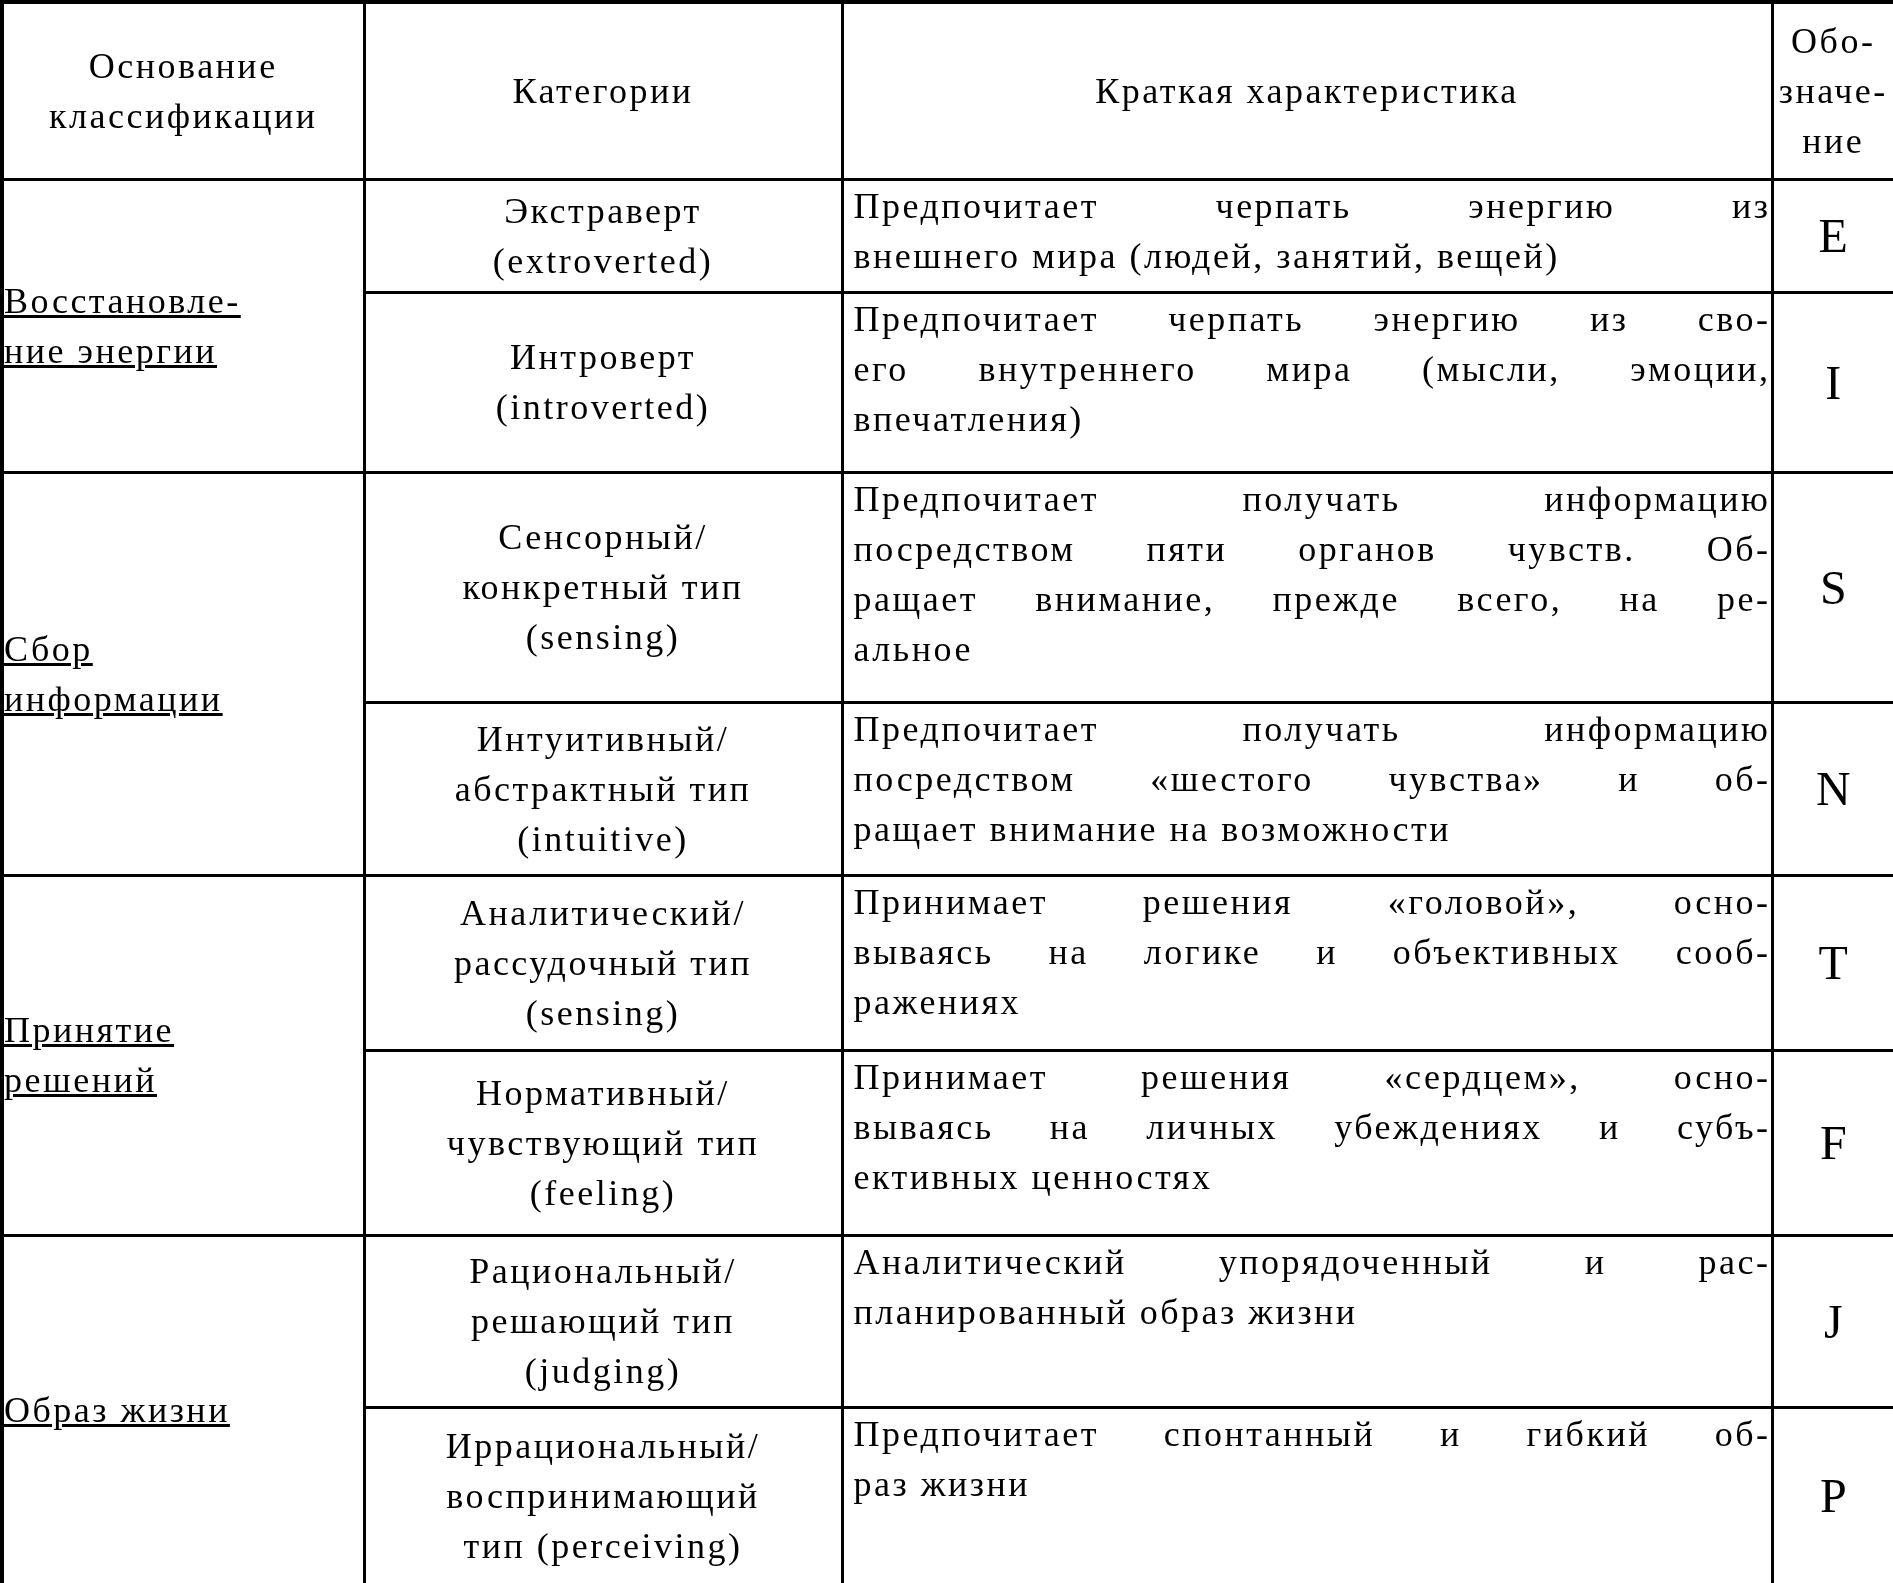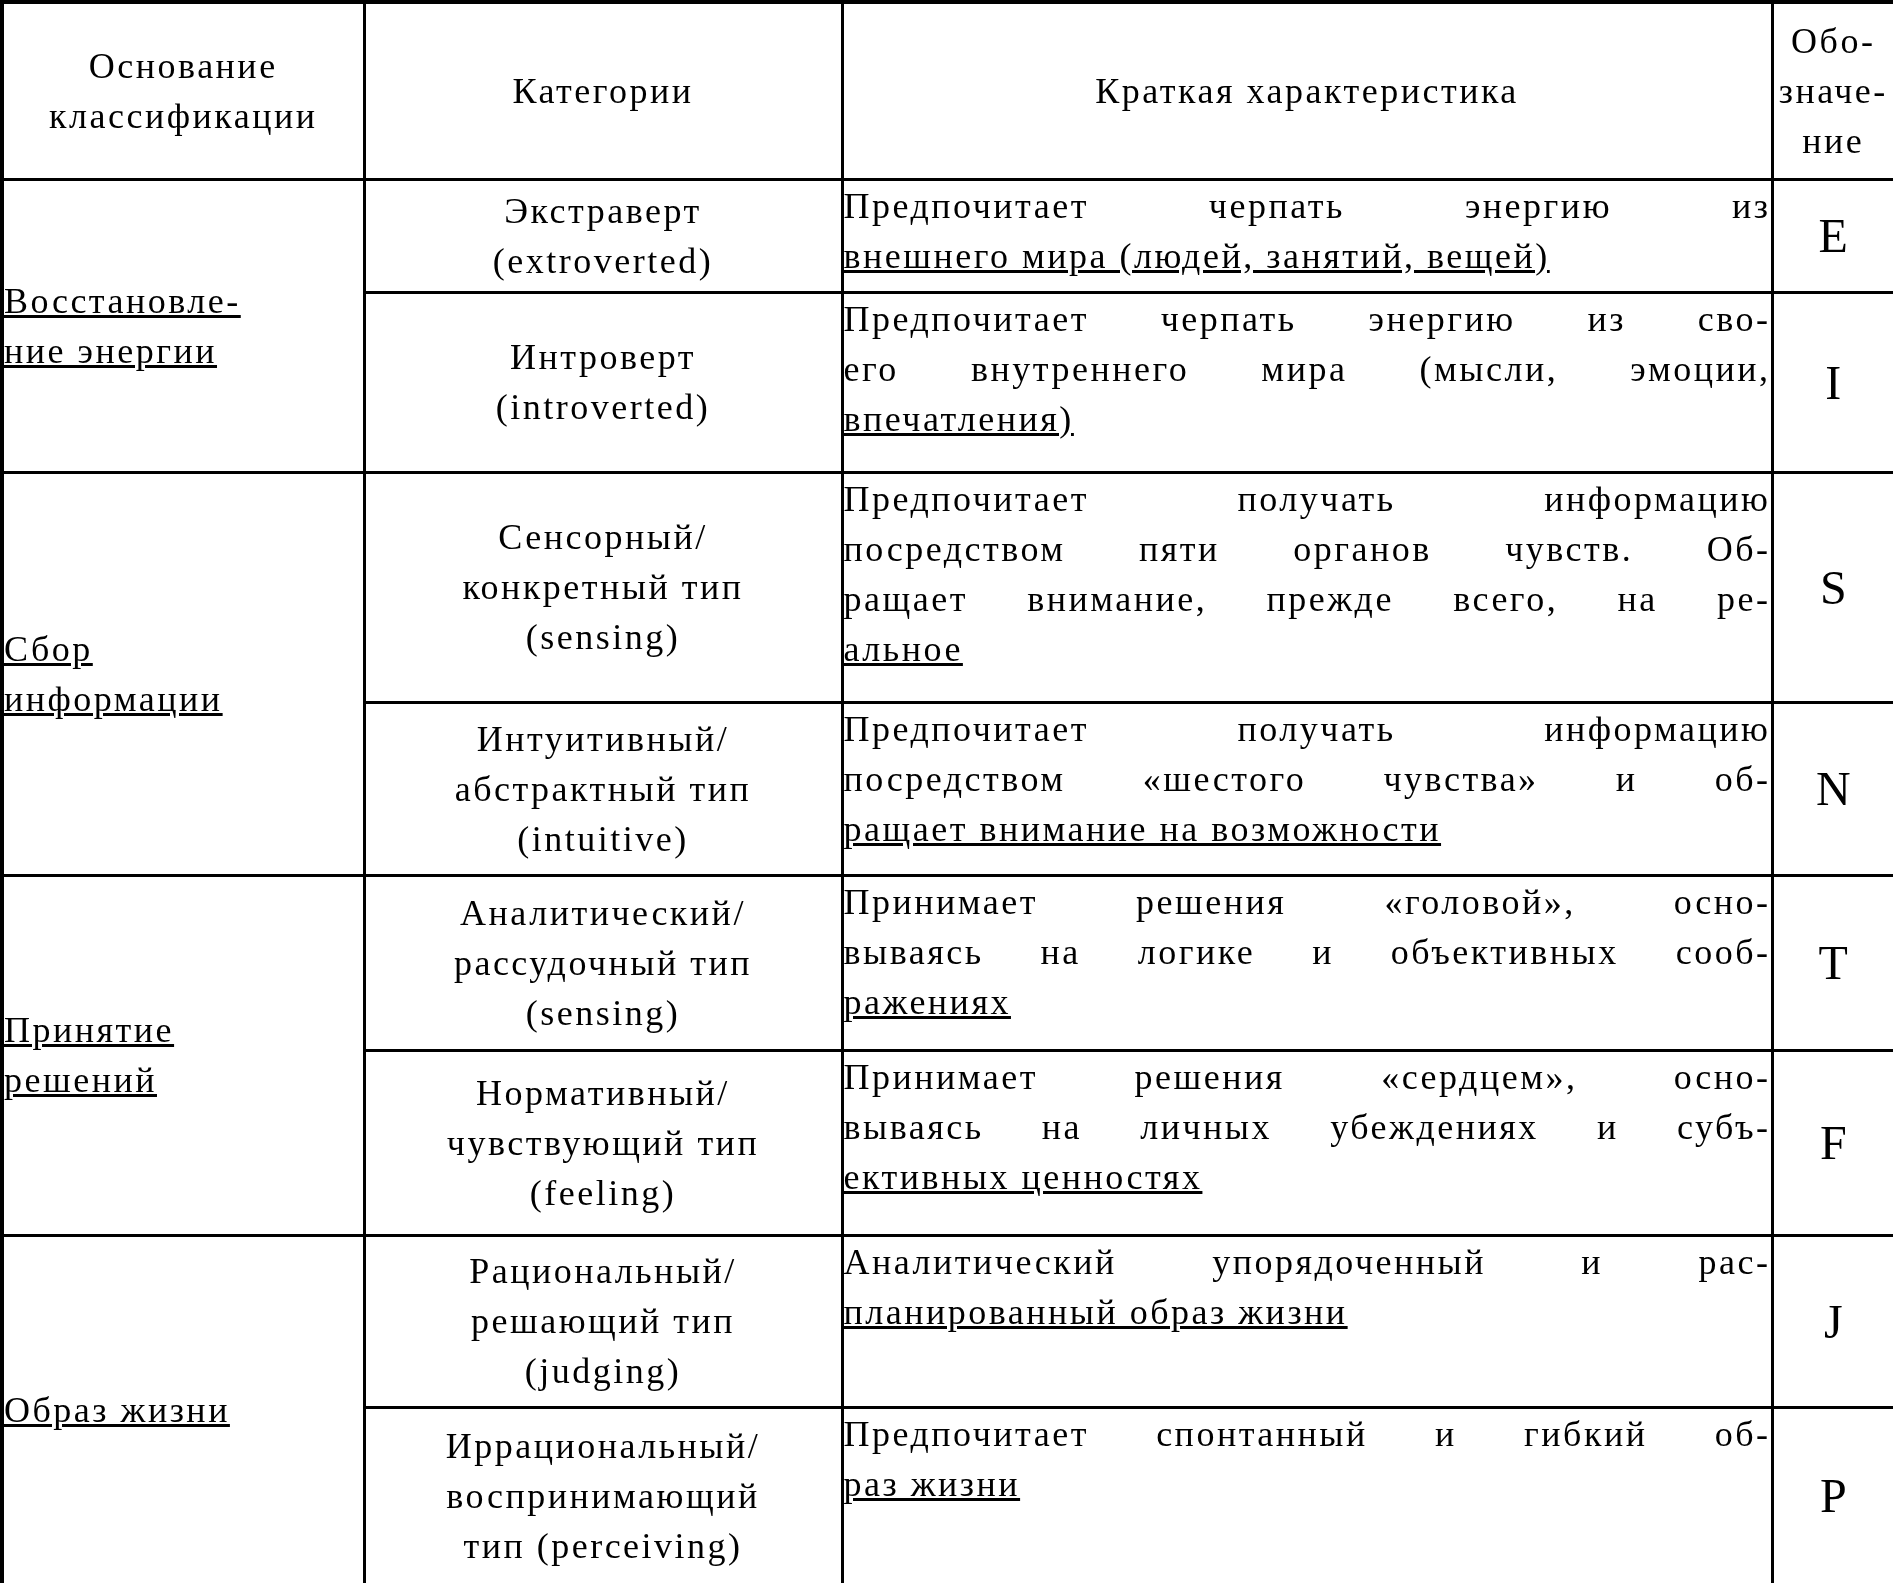--- a/index.html
+++ b/index.html
@@ -31,27 +31,27 @@
   th.header-cell { vertical-align: middle; text-align: center; }
   .cline { line-height: 50px; text-align: center; white-space: nowrap; }
   td.basis-cell { vertical-align: middle; text-align: left; padding-left: 22px; text-decoration: underline; }
   .bline { line-height: 50px; text-align: left; white-space: nowrap; }
   td.category-cell { vertical-align: middle; text-align: center; margin-top: 48px; }
   td.char-cell { vertical-align: top; padding: 4px 12px 0 12px; }
   .jline {
     line-height: 50px;
     text-align: justify;
     text-align-last: justify;
+    padding-left: 10px;
     -moz-text-align-last: justify;
   }
   .jline-last {
     line-height: 50px;
     text-align: left;
     text-align-last: left;
-    text-decoration: underline;
   }
   td.code-cell {
     vertical-align: middle;
     text-align: center;
     font-size: 48px;
     letter-spacing: 0;
   }
 </style>
 </head>
 <body>

